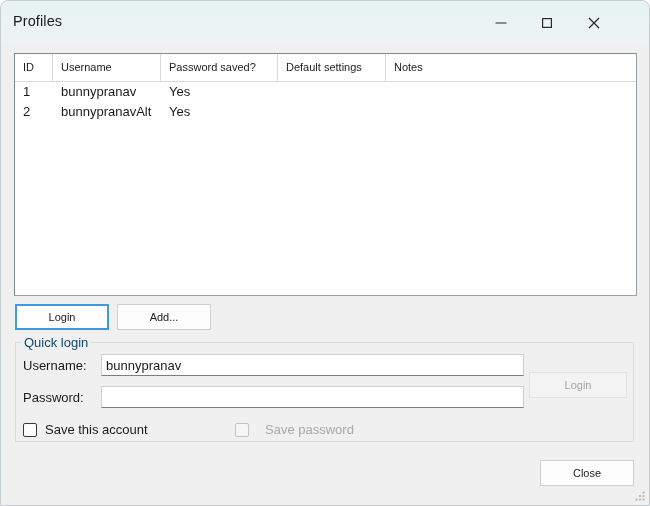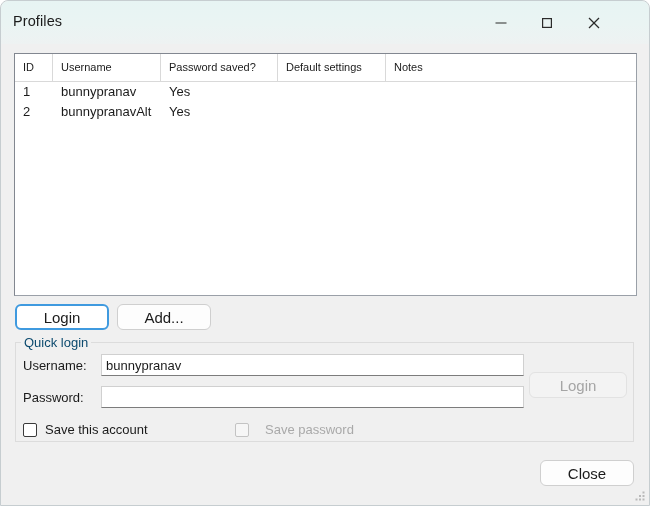--- a/index.html
+++ b/index.html
@@ -112,23 +112,23 @@
     overflow: hidden;
   }
 
   
   .pbtn {
     position: absolute;
     height: 26px;
     box-sizing: border-box;
     background: #fdfdfd;
     border: 1px solid #cfcfcf;
-    border-radius: 6px;
+    border-radius: 0;
     font-family: "Liberation Sans", sans-serif;
-    font-size: 15px;
+    font-size: 11px;
     color: #1b1b1b;
     display: flex;
     align-items: center;
     justify-content: center;
     padding: 4px;
   }
   .pbtn.focus {
     border: 2px solid #3f9adf;
     background: #ffffff;
   }

